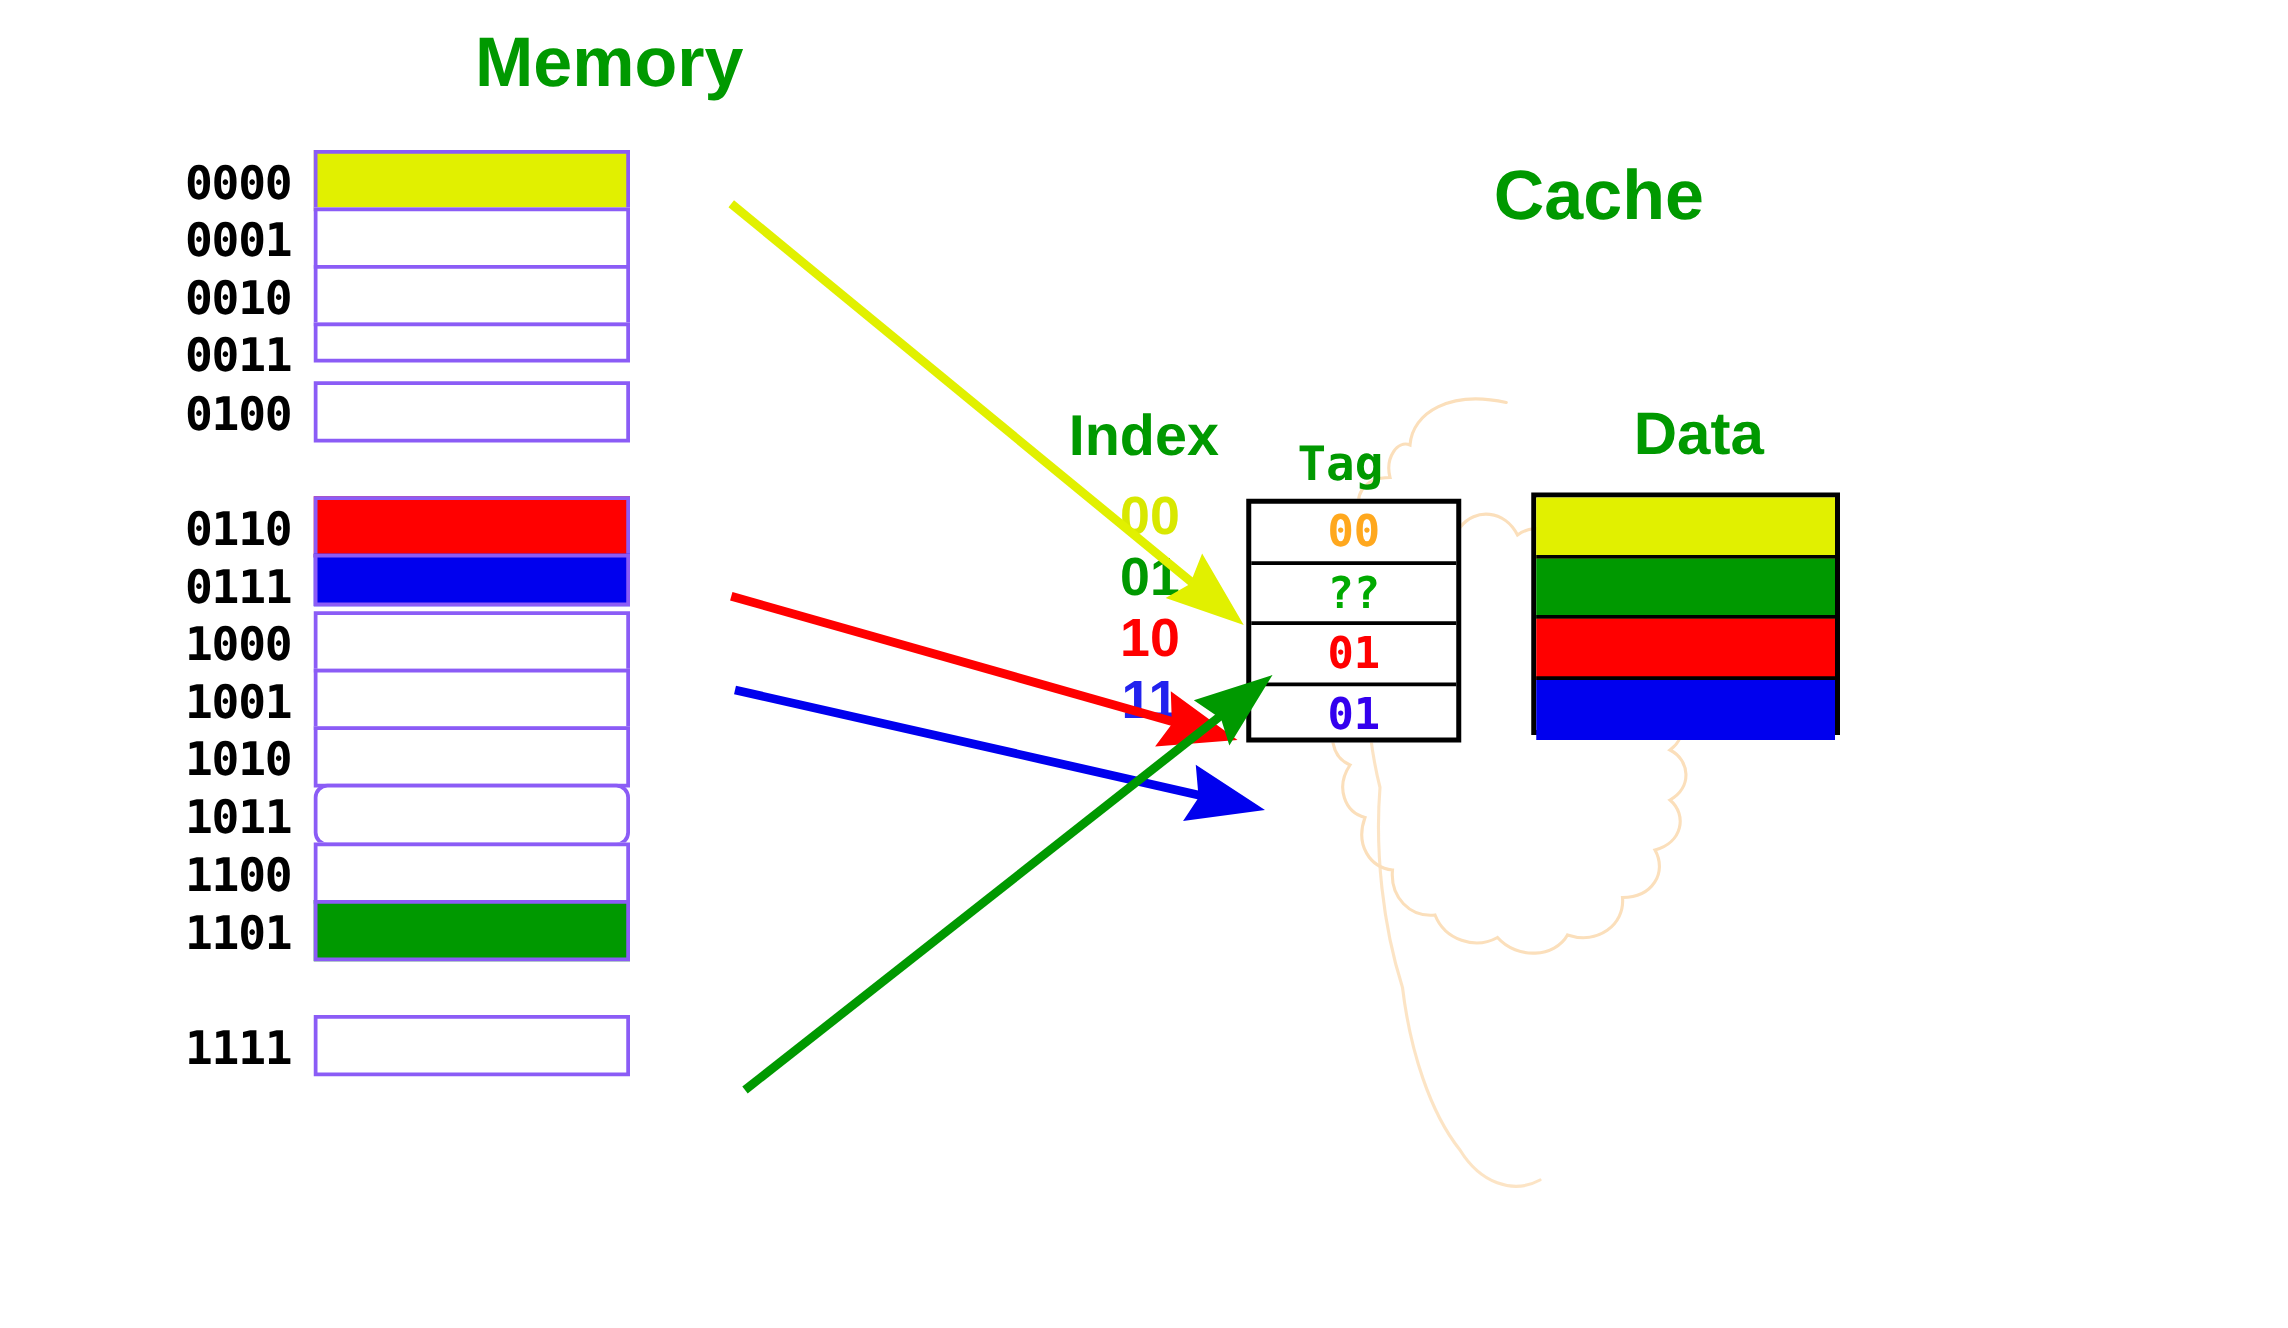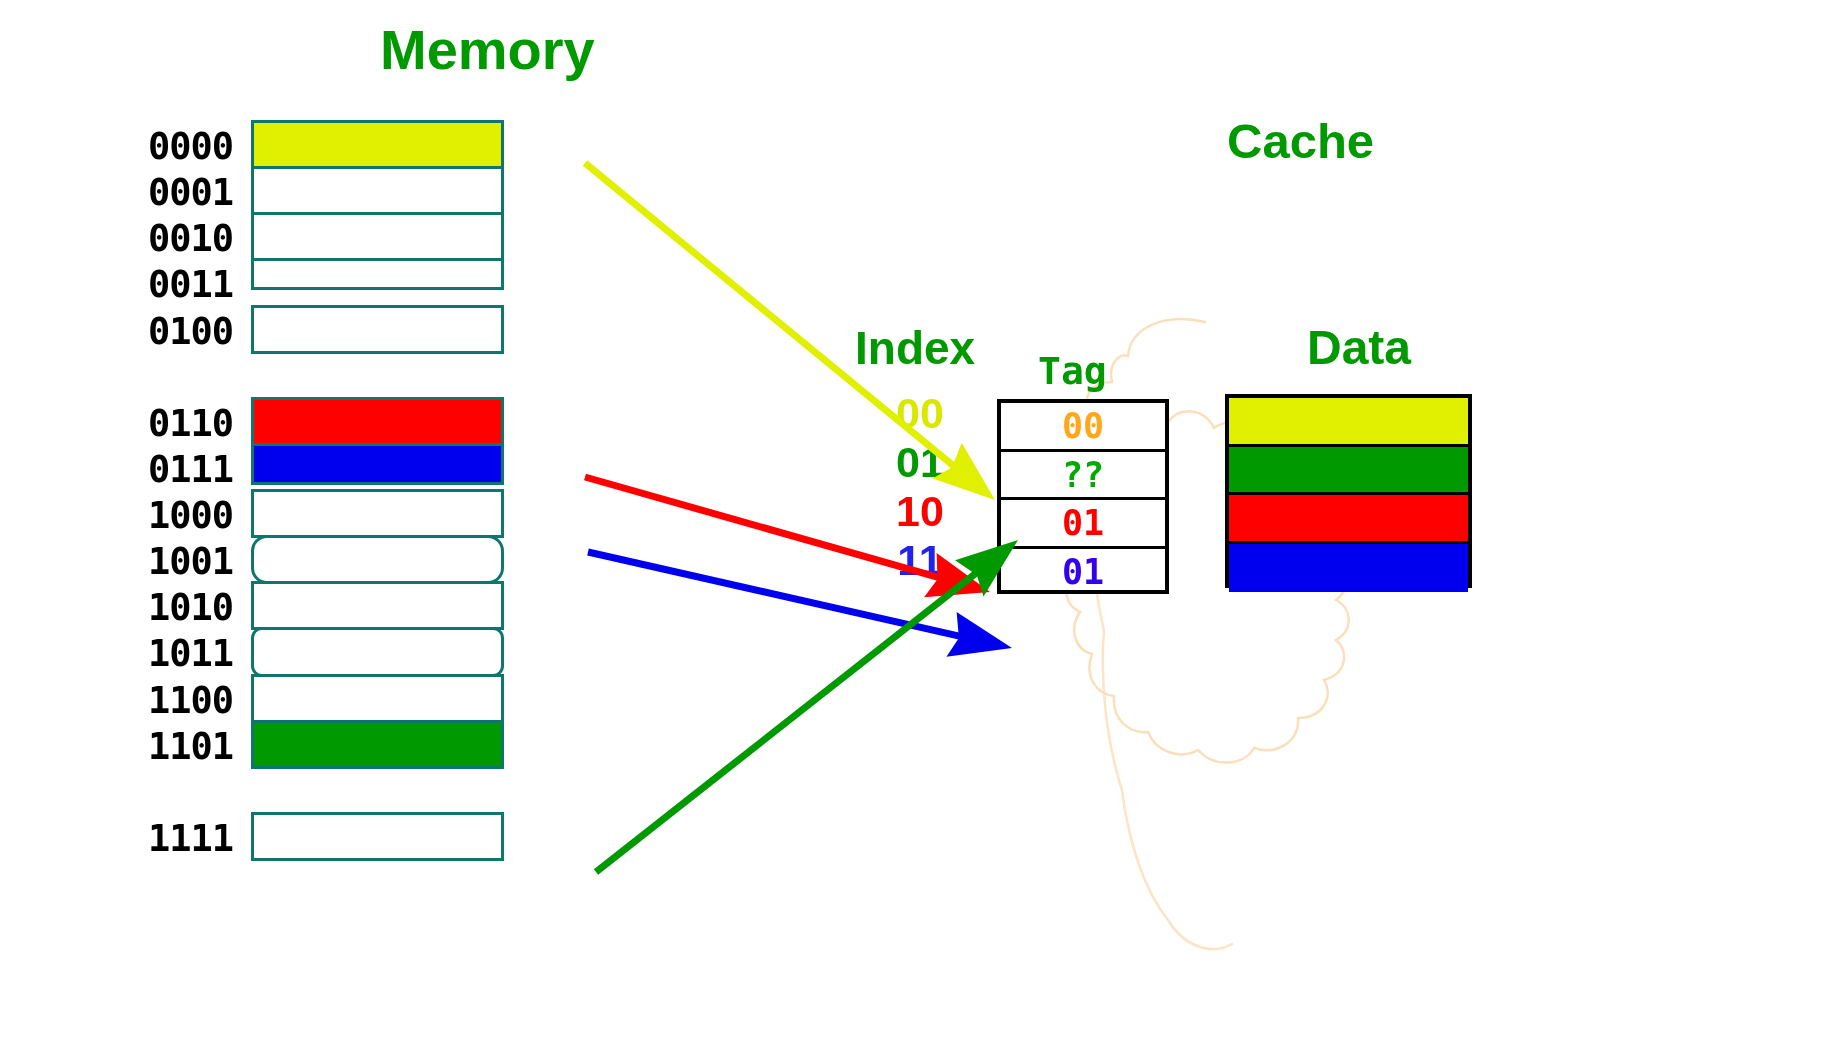--- a/index.html
+++ b/index.html
@@ -27,24 +27,23 @@
   }
   #memory-title {
     left: 360px;
     top: 22px;
     font-size: 56px;
     color: #009900;
     margin-left: 20px;
   }
   #cache-title {
     left: 1195px;
-    top: 117px;
-    font-size: 49px;
-    color: #009900;
-    margin-left: 32px;
+    top: 128px;
+    font-size: 56px;
+    color: #009900;
   }
   #data-title {
     left: 1307px;
     top: 324px;
     font-size: 48px;
     color: #009900;
   }
   #index-title {
     left: 855px;
     top: 325px;
@@ -66,21 +65,21 @@
     left: 251px;
     top: 120px;
     width: 253px;
     height: 738px;
   }
   .mem-row {
     position: absolute;
     left: 0;
     width: 253px;
     height: 46.1px;
-    border: 3px solid #0f766e;
+    border: 3px solid #8b5cf6;
     box-sizing: border-box;
     background: #ffffff;
   }
   .mem-addr {
     position: absolute;
     left: -106px;
     top: 4px;
     width: 100px;
     text-align: left;
     font-family: "DejaVu Sans Mono", monospace;
@@ -215,21 +214,21 @@
       </div>
       <div class="mem-row" style="top: 276.75px; height: 49.125px; background: rgb(255, 0, 0);">
         <div class="mem-addr">0110</div>
       </div>
       <div class="mem-row" style="top: 322.875px; height: 42px; background: rgb(0, 0, 238);">
         <div class="mem-addr">0111</div>
       </div>
       <div class="mem-row" style="top: 369px; height: 49.125px; background: rgb(255, 255, 255);">
         <div class="mem-addr">1000</div>
       </div>
-      <div class="mem-row" style="top: 415.125px; height: 49.125px; background: rgb(255, 255, 255); border-radius: 16px;">
+      <div class="mem-row" style="top: 415.125px; height: 49.125px; background: rgb(255, 255, 255);">
         <div class="mem-addr">1001</div>
       </div>
       <div class="mem-row" style="top: 461.25px; height: 49.125px; background: rgb(255, 255, 255);">
         <div class="mem-addr">1010</div>
       </div>
       <div class="mem-row" style="top: 507.375px; height: 49.125px; background: rgb(255, 255, 255); border-radius: 11px;">
         <div class="mem-addr">1011</div>
       </div>
       <div class="mem-row" style="top: 553.5px; height: 49.125px; background: rgb(255, 255, 255);">
         <div class="mem-addr">1100</div>

